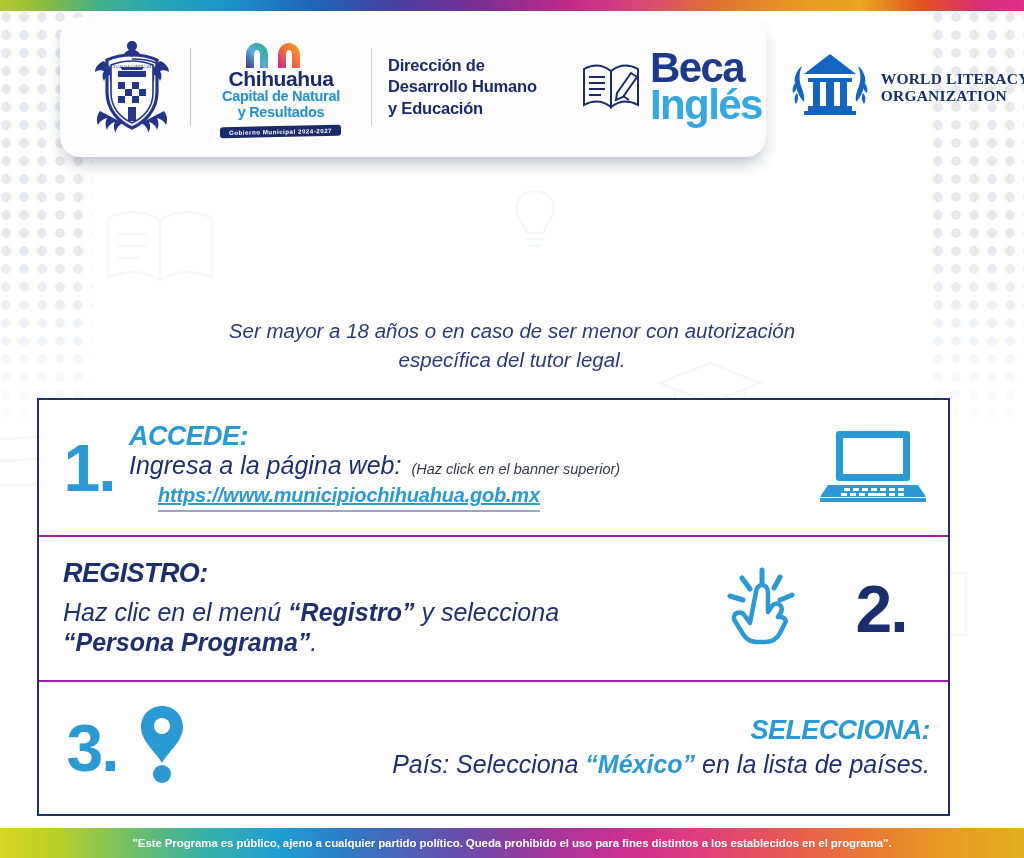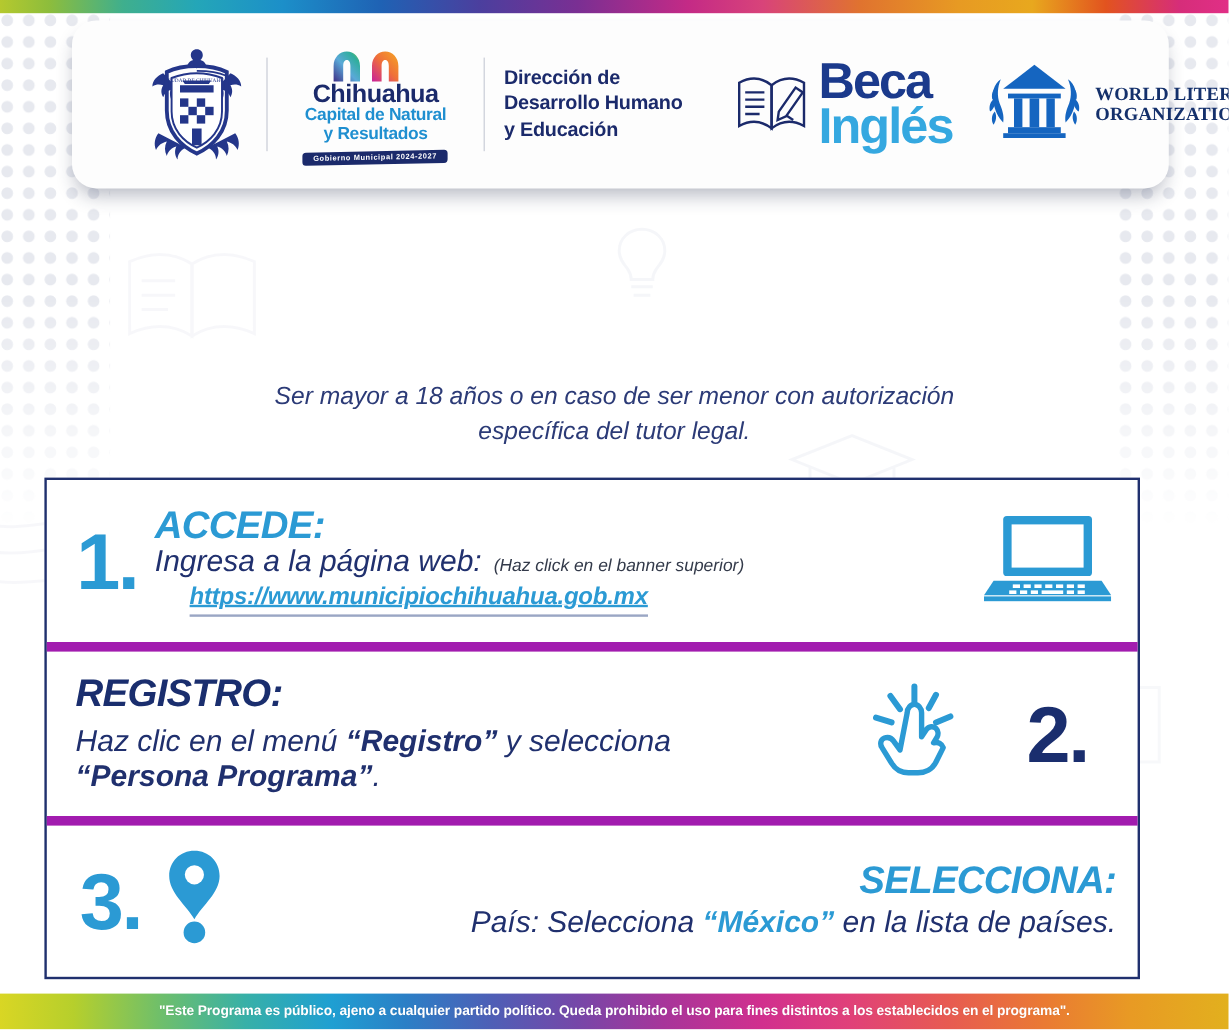--- a/index.html
+++ b/index.html
@@ -54,25 +54,25 @@
              mask-image:linear-gradient(to bottom,#000 0%,#000 55%,transparent 100%);}
   .dots.right{right:0;-webkit-mask-image:linear-gradient(to bottom,#000 0%,#000 55%,transparent 100%);
              mask-image:linear-gradient(to bottom,#000 0%,#000 55%,transparent 100%);}
 
   
   .wm{position:absolute;z-index:1;opacity:.5;}
   .wm svg{display:block;}
 
   
   .header-card{
-    position:absolute;left:60px;top:17px;width:882px;height:140px;
+    position:absolute;left:60px;top:17px;width:706px;height:140px;
     background:#fdfdfd;border-radius:20px;
     box-shadow:0 9px 16px -4px rgba(30,40,70,.33);
     z-index:20;
-    display:flex;align-items:center;padding-left:32px;
+    display:flex;align-items:center;
   }
   .hdr-inner{display:flex;align-items:center;width:100%;padding:0 22px;box-sizing:border-box;}
   .divider{width:1px;height:78px;background:#c9ccd6;margin:0 16px;flex:none;}
 
   
   .shield-wrap{width:84px;height:104px;flex:none;margin-left:8px;}
   
   .chihuahua-mark{flex:none;text-align:center;width:148px;}
   .chw-arcs{height:34px;margin-bottom:-2px;}
   .chw-name{font-size:21px;font-weight:bold;color:#1b2a6b;line-height:1;letter-spacing:-.4px;}
@@ -117,33 +117,33 @@
   }
 
   
   .steps{
     position:absolute;left:37px;top:398px;width:913px;height:418px;
     border:2px solid #20306e;background:#ffffff;
     z-index:10;box-sizing:border-box;
     display:flex;flex-direction:column;
   }
   .step{position:relative;box-sizing:border-box;display:flex;align-items:center;}
-  .step + .step{border-top:8px solid #a21caf;}
+  .step + .step{border-top:2px solid #a21caf;}
   .s1{height:135px;}
   .s2{height:145px;}
   .s3{height:134px;}
 
   .num{
     font-size:66px;font-weight:bold;line-height:1;letter-spacing:-2px;
     font-style:normal;
   }
   .num-blue{color:#2b9ad4;}
   .num-navy{color:#1a2e6e;}
 
-  .kicker{font-size:32px;font-weight:bold;font-style:italic;line-height:1;letter-spacing:-.6px;}
+  .kicker{font-size:27px;font-weight:bold;font-style:italic;line-height:1;letter-spacing:-.6px;}
   .kicker-blue{color:#2b9ad4;}
   .kicker-navy{color:#1a2e6e;}
 
   .body-it{font-size:25px;font-style:italic;color:#20306e;line-height:1.18;}
   .body-it b{font-weight:bold;}
 
   .url{
     display:inline-block;font-size:20px;font-weight:bold;font-style:italic;
     color:#2b9ad4;border-bottom:2px solid #9aa6c4;padding-bottom:3px;
     letter-spacing:-.2px;

